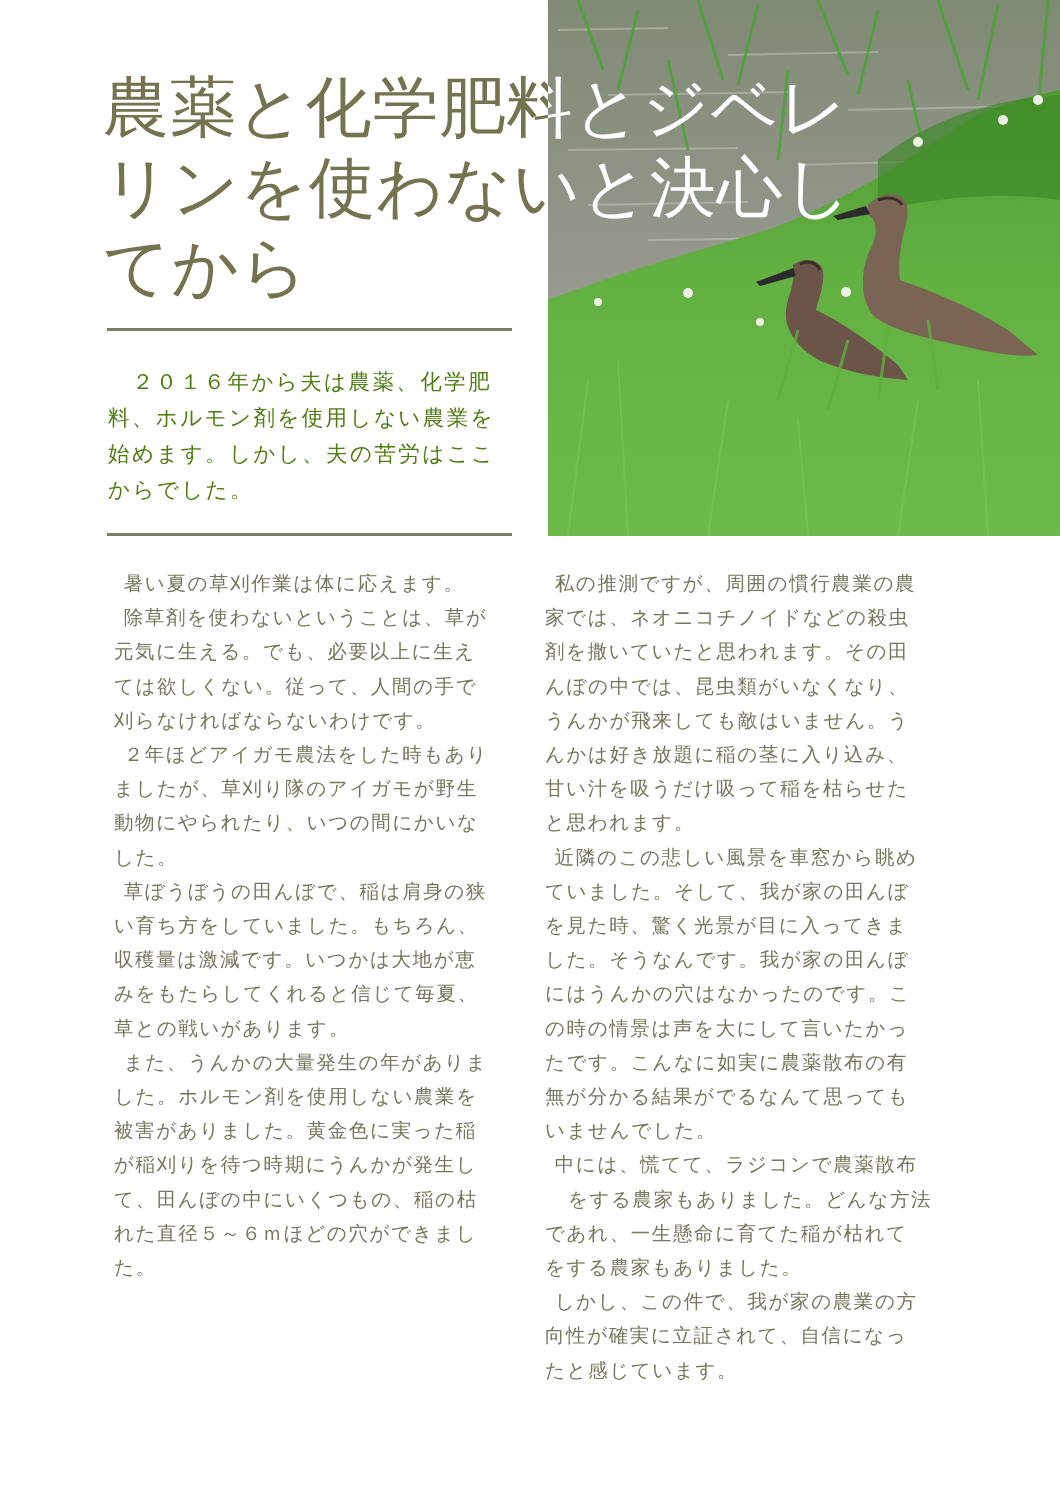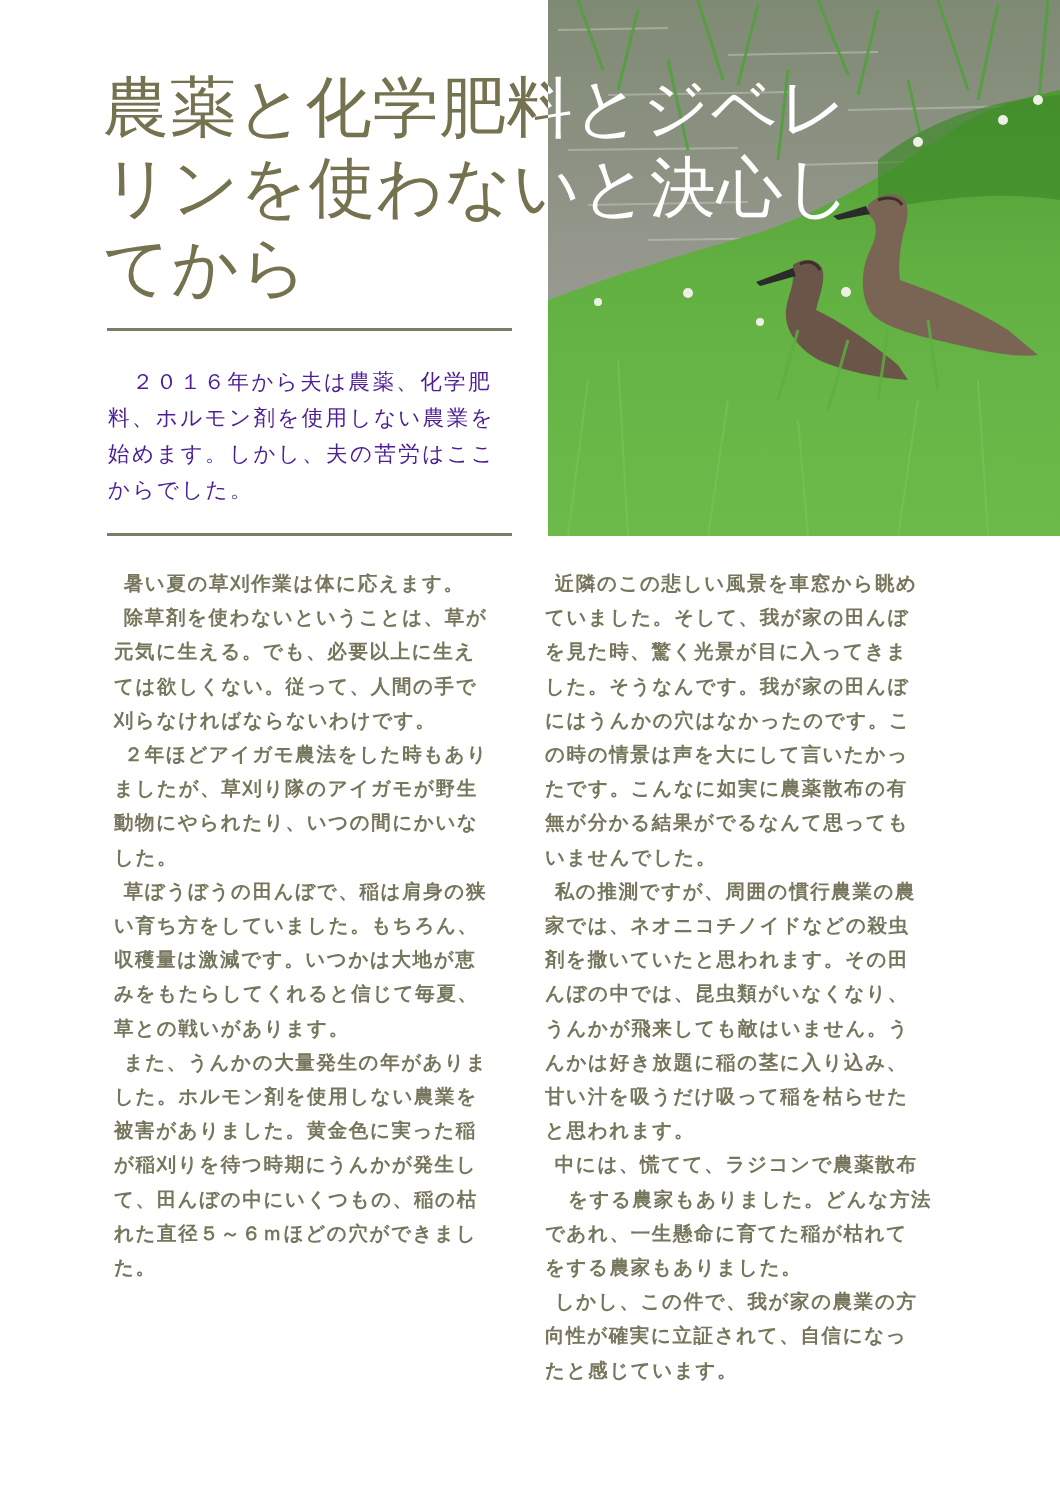--- a/index.html
+++ b/index.html
@@ -29,31 +29,31 @@
     .title-olive { position: absolute; left: 0; top: 0; color: #74724f; clip-path: inset(0 calc(830px - 445px) 0 0); }
     .title-white { position: absolute; left: 0; top: 0; color: #ffffff; clip-path: inset(0 0 0 445px); }
     .divider {
       position: absolute; left: 107px; width: 405px; height: 3px; background: #7d7c66;
     }
     .divider.top { top: 328px; }
     .divider.bottom { top: 533px; }
     .intro {
       position: absolute; left: 108px; top: 364px; width: 410px;
       font-size: 21.5px; line-height: 36px; letter-spacing: 2.4px;
-      margin: 0; color: #4c1d95;
+      margin: 0; color: #4d7c0f;
     }
     .col {
       position: absolute; top: 567px; width: 410px;
       font-size: 19.5px; line-height: 34.2px; letter-spacing: 1.6px;
       color: #76765d;
     }
     .col.left { left: 114px; }
     .col.right { left: 545px; }
     .col p { margin: 0; text-indent: 0.5em; }
-    .col .ln { display: block; white-space: nowrap; font-weight: bold; }
+    .col .ln { display: block; white-space: nowrap; }
   </style>
 </head>
 <body>
 
 <div class="photo">
   <svg viewBox="0 0 512 536" xmlns="http://www.w3.org/2000/svg">
     <defs>
       <linearGradient id="water" x1="0" y1="0" x2="0" y2="1">
         <stop offset="0" stop-color="#7f8a74"></stop>
         <stop offset="0.6" stop-color="#9a9a92"></stop>
@@ -189,41 +189,41 @@
       <span class="ln" style="margin-left: -0.5em;">した。ホルモン剤を使用しない農業を</span>
       <span class="ln" style="margin-left: -0.5em;">被害がありました。黄金色に実った稲</span>
       <span class="ln" style="margin-left: -0.5em;">が稲刈りを待つ時期にうんかが発生し</span>
       <span class="ln" style="margin-left: -0.5em;">て、田んぼの中にいくつもの、稲の枯</span>
       <span class="ln" style="margin-left: -0.5em;">れた直径５～６ｍほどの穴ができまし</span>
       <span class="ln" style="margin-left: -0.5em;">た。</span>
     </p>
   </div>
 <div class="col right" id="col-right">
     <p>
+      <span class="ln">私の推測ですが、周囲の慣行農業の農</span>
+      <span class="ln" style="margin-left: -0.5em;">家では、ネオニコチノイドなどの殺虫</span>
+      <span class="ln" style="margin-left: -0.5em;">剤を撒いていたと思われます。その田</span>
+      <span class="ln" style="margin-left: -0.5em;">んぼの中では、昆虫類がいなくなり、</span>
+      <span class="ln" style="margin-left: -0.5em;">うんかが飛来しても敵はいません。う</span>
+      <span class="ln" style="margin-left: -0.5em;">んかは好き放題に稲の茎に入り込み、</span>
+      <span class="ln" style="margin-left: -0.5em;">甘い汁を吸うだけ吸って稲を枯らせた</span>
+      <span class="ln" style="margin-left: -0.5em;">と思われます。</span>
+    </p>
+    <p>
       <span class="ln">近隣のこの悲しい風景を車窓から眺め</span>
       <span class="ln" style="margin-left: -0.5em;">ていました。そして、我が家の田んぼ</span>
       <span class="ln" style="margin-left: -0.5em;">を見た時、驚く光景が目に入ってきま</span>
       <span class="ln" style="margin-left: -0.5em;">した。そうなんです。我が家の田んぼ</span>
       <span class="ln" style="margin-left: -0.5em;">にはうんかの穴はなかったのです。こ</span>
       <span class="ln" style="margin-left: -0.5em;">の時の情景は声を大にして言いたかっ</span>
       <span class="ln" style="margin-left: -0.5em;">たです。こんなに如実に農薬散布の有</span>
       <span class="ln" style="margin-left: -0.5em;">無が分かる結果がでるなんて思っても</span>
       <span class="ln" style="margin-left: -0.5em;">いませんでした。</span>
     </p>
     <p>
-      <span class="ln">私の推測ですが、周囲の慣行農業の農</span>
-      <span class="ln" style="margin-left: -0.5em;">家では、ネオニコチノイドなどの殺虫</span>
-      <span class="ln" style="margin-left: -0.5em;">剤を撒いていたと思われます。その田</span>
-      <span class="ln" style="margin-left: -0.5em;">んぼの中では、昆虫類がいなくなり、</span>
-      <span class="ln" style="margin-left: -0.5em;">うんかが飛来しても敵はいません。う</span>
-      <span class="ln" style="margin-left: -0.5em;">んかは好き放題に稲の茎に入り込み、</span>
-      <span class="ln" style="margin-left: -0.5em;">甘い汁を吸うだけ吸って稲を枯らせた</span>
-      <span class="ln" style="margin-left: -0.5em;">と思われます。</span>
-    </p>
-    <p>
       <span class="ln">中には、慌てて、ラジコンで農薬散布</span>
       <span class="ln" style="margin-left: -0.5em; text-align: center;">をする農家もありました。どんな方法</span>
       <span class="ln" style="margin-left: -0.5em;">であれ、一生懸命に育てた稲が枯れて</span>
       <span class="ln" style="margin-left: -0.5em;">をする農家もありました。</span>
     </p>
     <p>
       <span class="ln">しかし、この件で、我が家の農業の方</span>
       <span class="ln" style="margin-left: -0.5em;">向性が確実に立証されて、自信になっ</span>
       <span class="ln" style="margin-left: -0.5em;">たと感じています。</span>
     </p>

